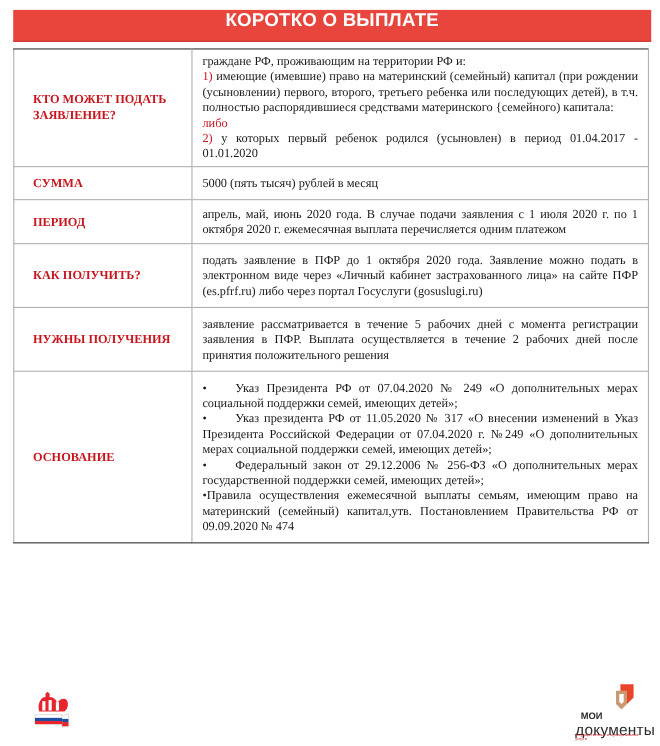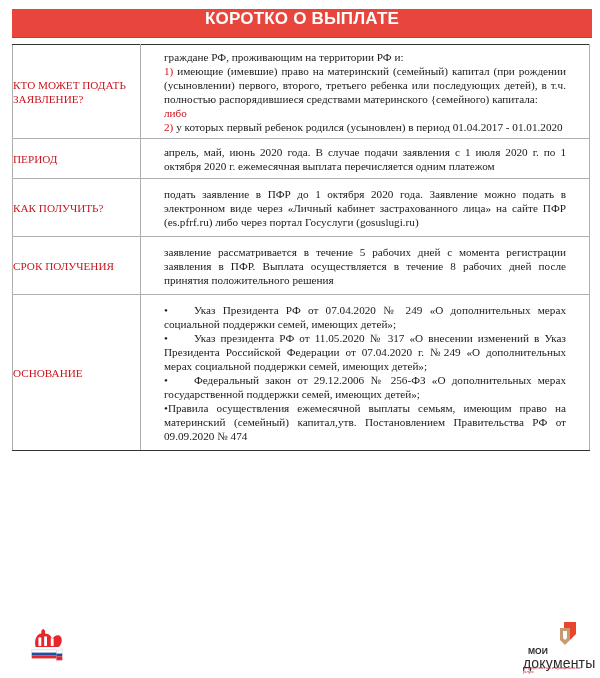--- a/index.html
+++ b/index.html
@@ -15,24 +15,24 @@
     border-collapse: collapse; table-layout: fixed;
   }
   table.info td {
     border: 1px solid #b0b0b0; vertical-align: middle;
     font-size: 11.2px; line-height: 14px;
   }
   table.info { border: 1px solid #333333; }
   table.info tr:first-child td { border-top: 1px solid #333; }
   table.info tr:last-child td { border-bottom: 1px solid #333; }
   td.label {
-    width: 127px; padding: 4px 0; color: #c8161e; font-weight: normal;
+    width: 127px; padding: 4px 17px; color: #c8161e; font-weight: bold;
     font-size: 11.6px; line-height: 15px; border-left: 1px solid #333;
   }
-  td.value { padding: 4px 23px; text-align: justify; border-right: 1px solid #333; }
+  td.value { padding: 4px 9px; text-align: justify; border-right: 1px solid #333; }
   .red { color: #c8161e; }
   .center { }
   .bullet-line { text-align: justify; }
   .ind { display: inline-block; width: 26px; }
   .logo-pfr { position: absolute; left: 28px; top: 626px; width: 38px; height: 38px; }
   .logo-md { position: absolute; left: 530px; top: 618px; width: 60px; height: 56px; }
   .md-text1 { position: absolute; left: 528px; top: 646px; font-family: "Liberation Sans", sans-serif; font-weight: bold; font-size: 8.5px; color: #2b2b2b; }
   .md-text2 { position: absolute; left: 523px; top: 655px; font-family: "Liberation Sans", sans-serif; font-size: 14px; color: #2b2b2b; letter-spacing: 0.2px; }
   .md-text3 { position: absolute; left: 523px; top: 666px; font-family: "Liberation Sans", sans-serif; font-size: 3.5px; color: #c8161e; width: 60px; line-height: 4px; }
 </style>
@@ -47,31 +47,35 @@
   <tbody>
       <tr style="height:94px;">
     <td class="label">КТО МОЖЕТ ПОДАТЬ ЗАЯВЛЕНИЕ?</td>
     <td class="value">
       <div>граждане РФ, проживающим на территории РФ и:</div>
       <div><span class="red">1)</span><span> имеющие (имевшие) право на материнский (семейный) капитал (при рождении (усыновлении) первого, второго, третьего ребенка или последующих детей), в т.ч. полностью распорядившиеся средствами материнского {семейного) капитала:</span></div>
       <div class="red center">либо</div>
       <div><span class="red">2)</span><span> у которых первый ребенок родился (усыновлен) в период 01.04.2017 - 01.01.2020</span></div>
     </td>
   </tr>
+  <tr style="height:30px;">
+    <td class="label">СУММА</td>
+    <td class="value">5000 (пять тысяч) рублей в месяц</td>
+  </tr>
   <tr style="height:40px;">
     <td class="label">ПЕРИОД</td>
     <td class="value">апрель, май, июнь 2020 года. В случае подачи заявления с 1 июля 2020 г. по 1 октября 2020 г. ежемесячная выплата перечисляется одним платежом</td>
   </tr>
   <tr style="height:58px;">
     <td class="label">КАК ПОЛУЧИТЬ?</td>
     <td class="value">подать заявление в ПФР до 1 октября 2020 года. Заявление можно подать в электронном виде через «Личный кабинет застрахованного лица» на сайте ПФР (es.pfrf.ru) либо через портал Госуслуги (gosuslugi.ru)</td>
   </tr>
   <tr style="height:58px;">
-    <td class="label">СРОК ПОЛУЧЕНИЯ</td>
-    <td class="value">заявление рассматривается в течение 5 рабочих дней с момента регистрации заявления в ПФР. Выплата осуществляется в течение 8 рабочих дней после принятия положительного решения</td>
+    <td class="label">НУЖНЫ ПОЛУЧЕНИЯ</td>
+    <td class="value">заявление рассматривается в течение 5 рабочих дней с момента регистрации заявления в ПФР. Выплата осуществляется в течение 2 рабочих дней после принятия положительного решения</td>
   </tr>
   <tr style="height:156px;">
     <td class="label">ОСНОВАНИЕ</td>
     <td class="value">
       <div class="bullet-line"><span>•</span><span class="ind"></span><span>Указ Президента РФ от 07.04.2020 № 249 «О дополнительных мерах социальной поддержки семей, имеющих детей»;</span></div>
       <div class="bullet-line"><span>•</span><span class="ind"></span><span>Указ президента РФ от 11.05.2020 № 317 «О внесении изменений в Указ Президента Российской Федерации от 07.04.2020 г. №249 «О дополнительных мерах социальной поддержки семей, имеющих детей»;</span></div>
       <div class="bullet-line"><span>•</span><span class="ind"></span><span>Федеральный закон от 29.12.2006 № 256-ФЗ «О дополнительных мерах государственной поддержки семей, имеющих детей»;</span></div>
       <div class="bullet-line"><span>•</span><span>Правила осуществления ежемесячной выплаты семьям, имеющим право на материнский (семейный) капитал,утв. Постановлением Правительства РФ от 09.09.2020 № 474</span></div>
     </td>
   </tr>

